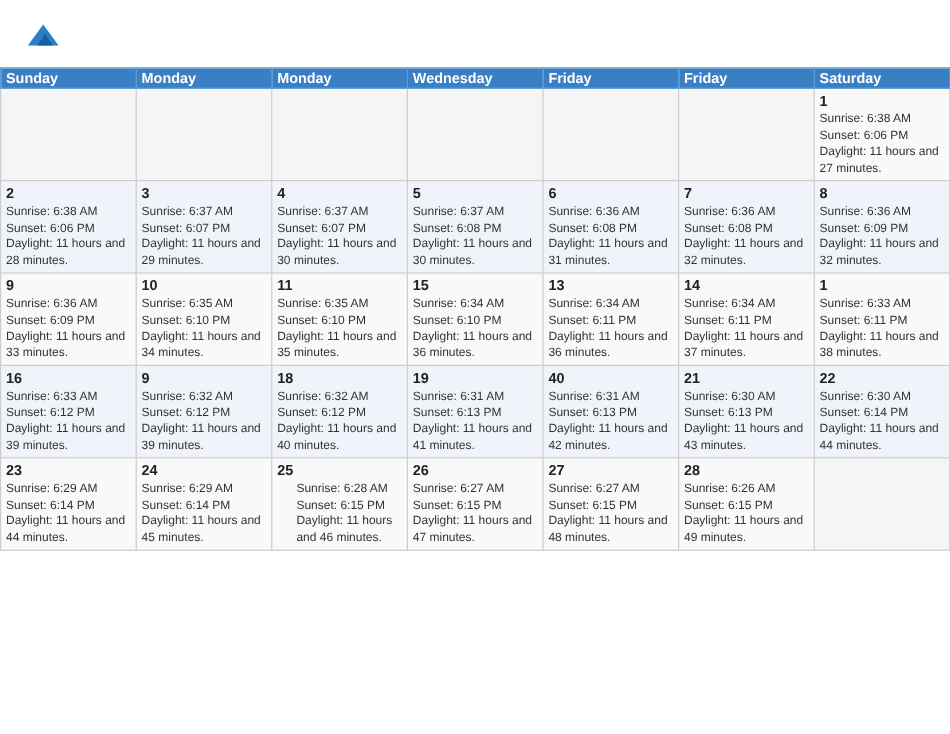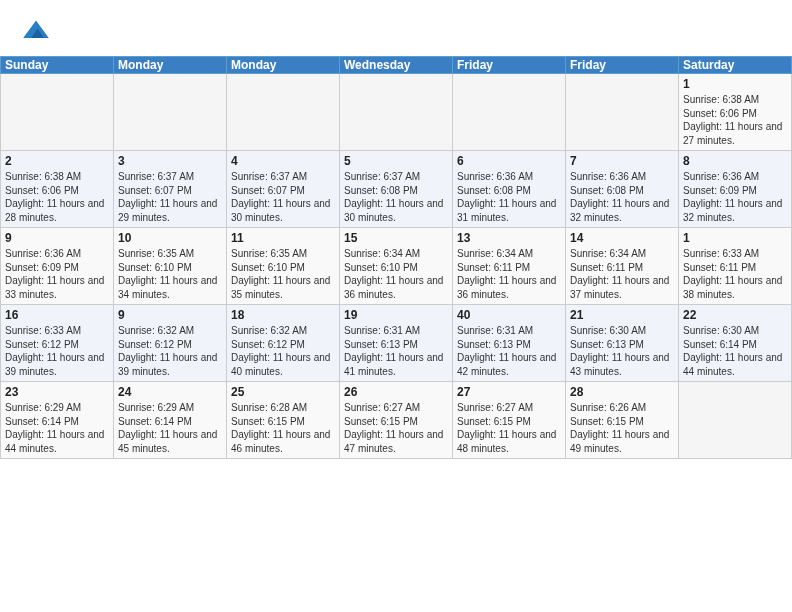--- a/index.html
+++ b/index.html
@@ -291,21 +291,21 @@
 Daylight: 11 hours and 44 minutes.</div>
           </td>
           <td>
             <span class="day-num">24</span>
             <div class="day-info" style="white-space: pre-line;">Sunrise: 6:29 AM
 Sunset: 6:14 PM
 Daylight: 11 hours and 45 minutes.</div>
           </td>
           <td>
             <span class="day-num">25</span>
-            <div class="day-info" style="white-space: pre-line;">Sunrise: 6:28 AM
+            <div class="day-info" style="white-space: pre-line; margin-left: 16px;">Sunrise: 6:28 AM
 Sunset: 6:15 PM
 Daylight: 11 hours and 46 minutes.</div>
           </td>
           <td>
             <span class="day-num">26</span>
             <div class="day-info" style="white-space: pre-line;">Sunrise: 6:27 AM
 Sunset: 6:15 PM
 Daylight: 11 hours and 47 minutes.</div>
           </td>
           <td>

